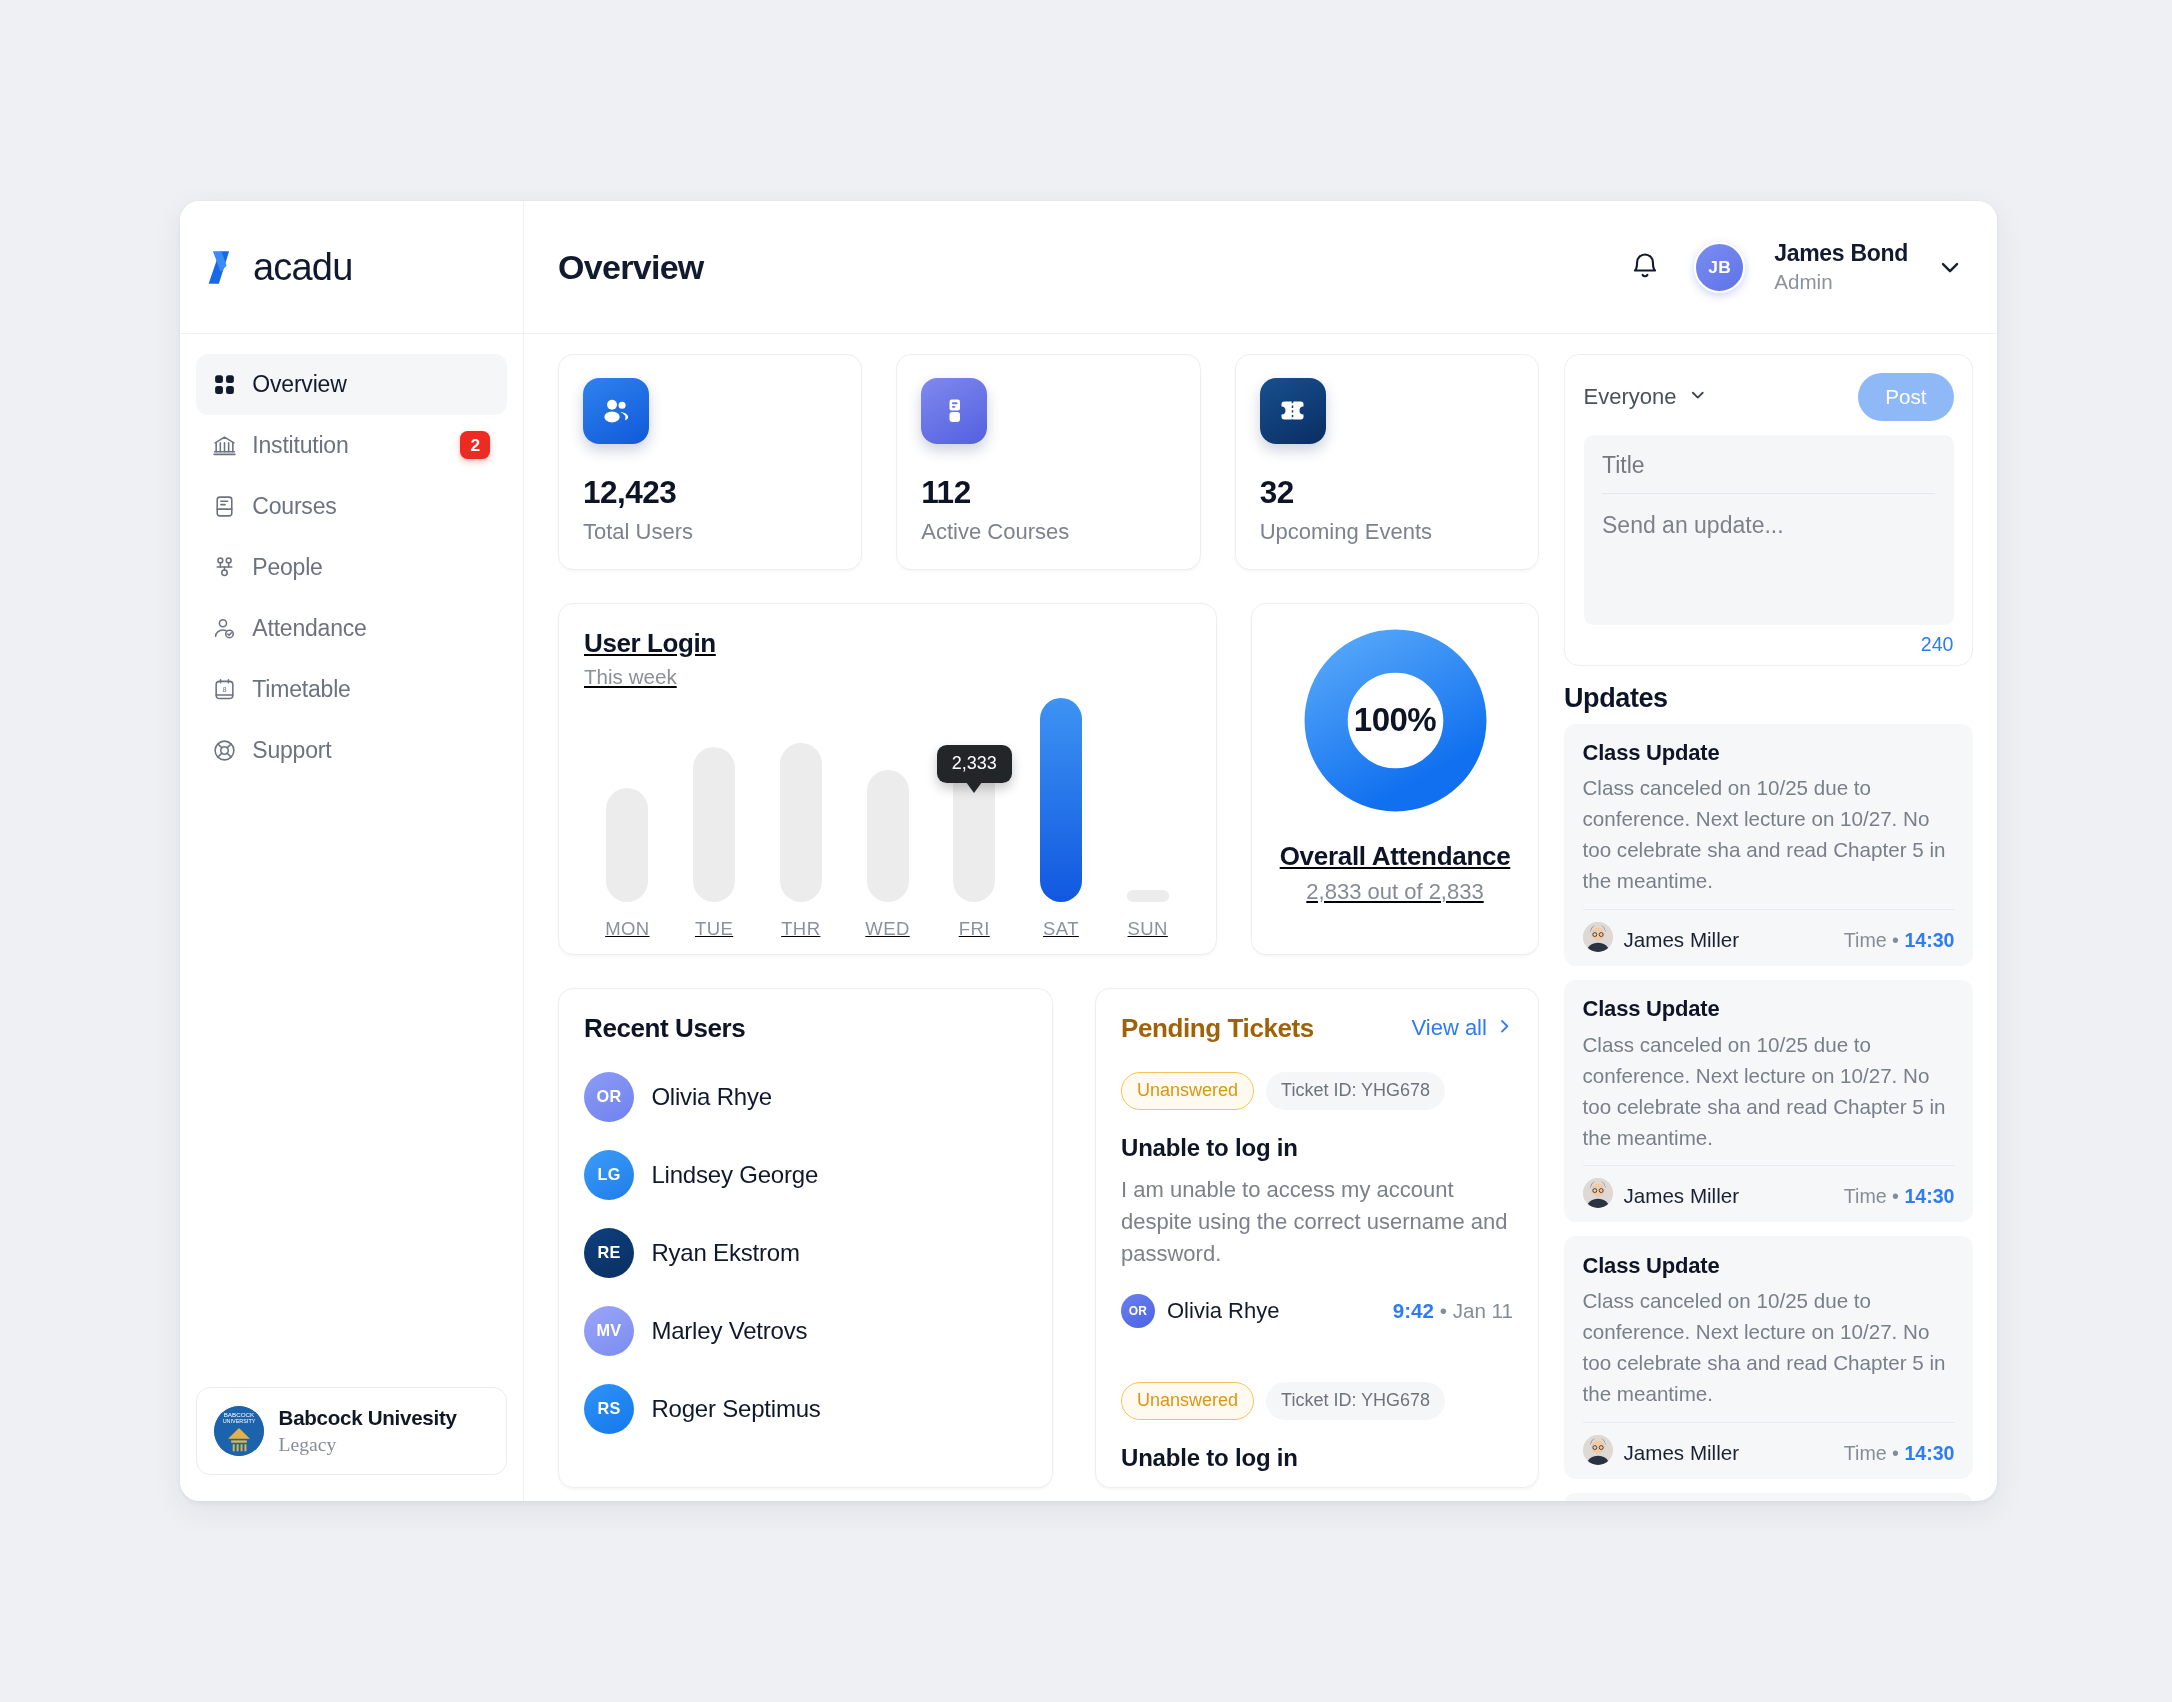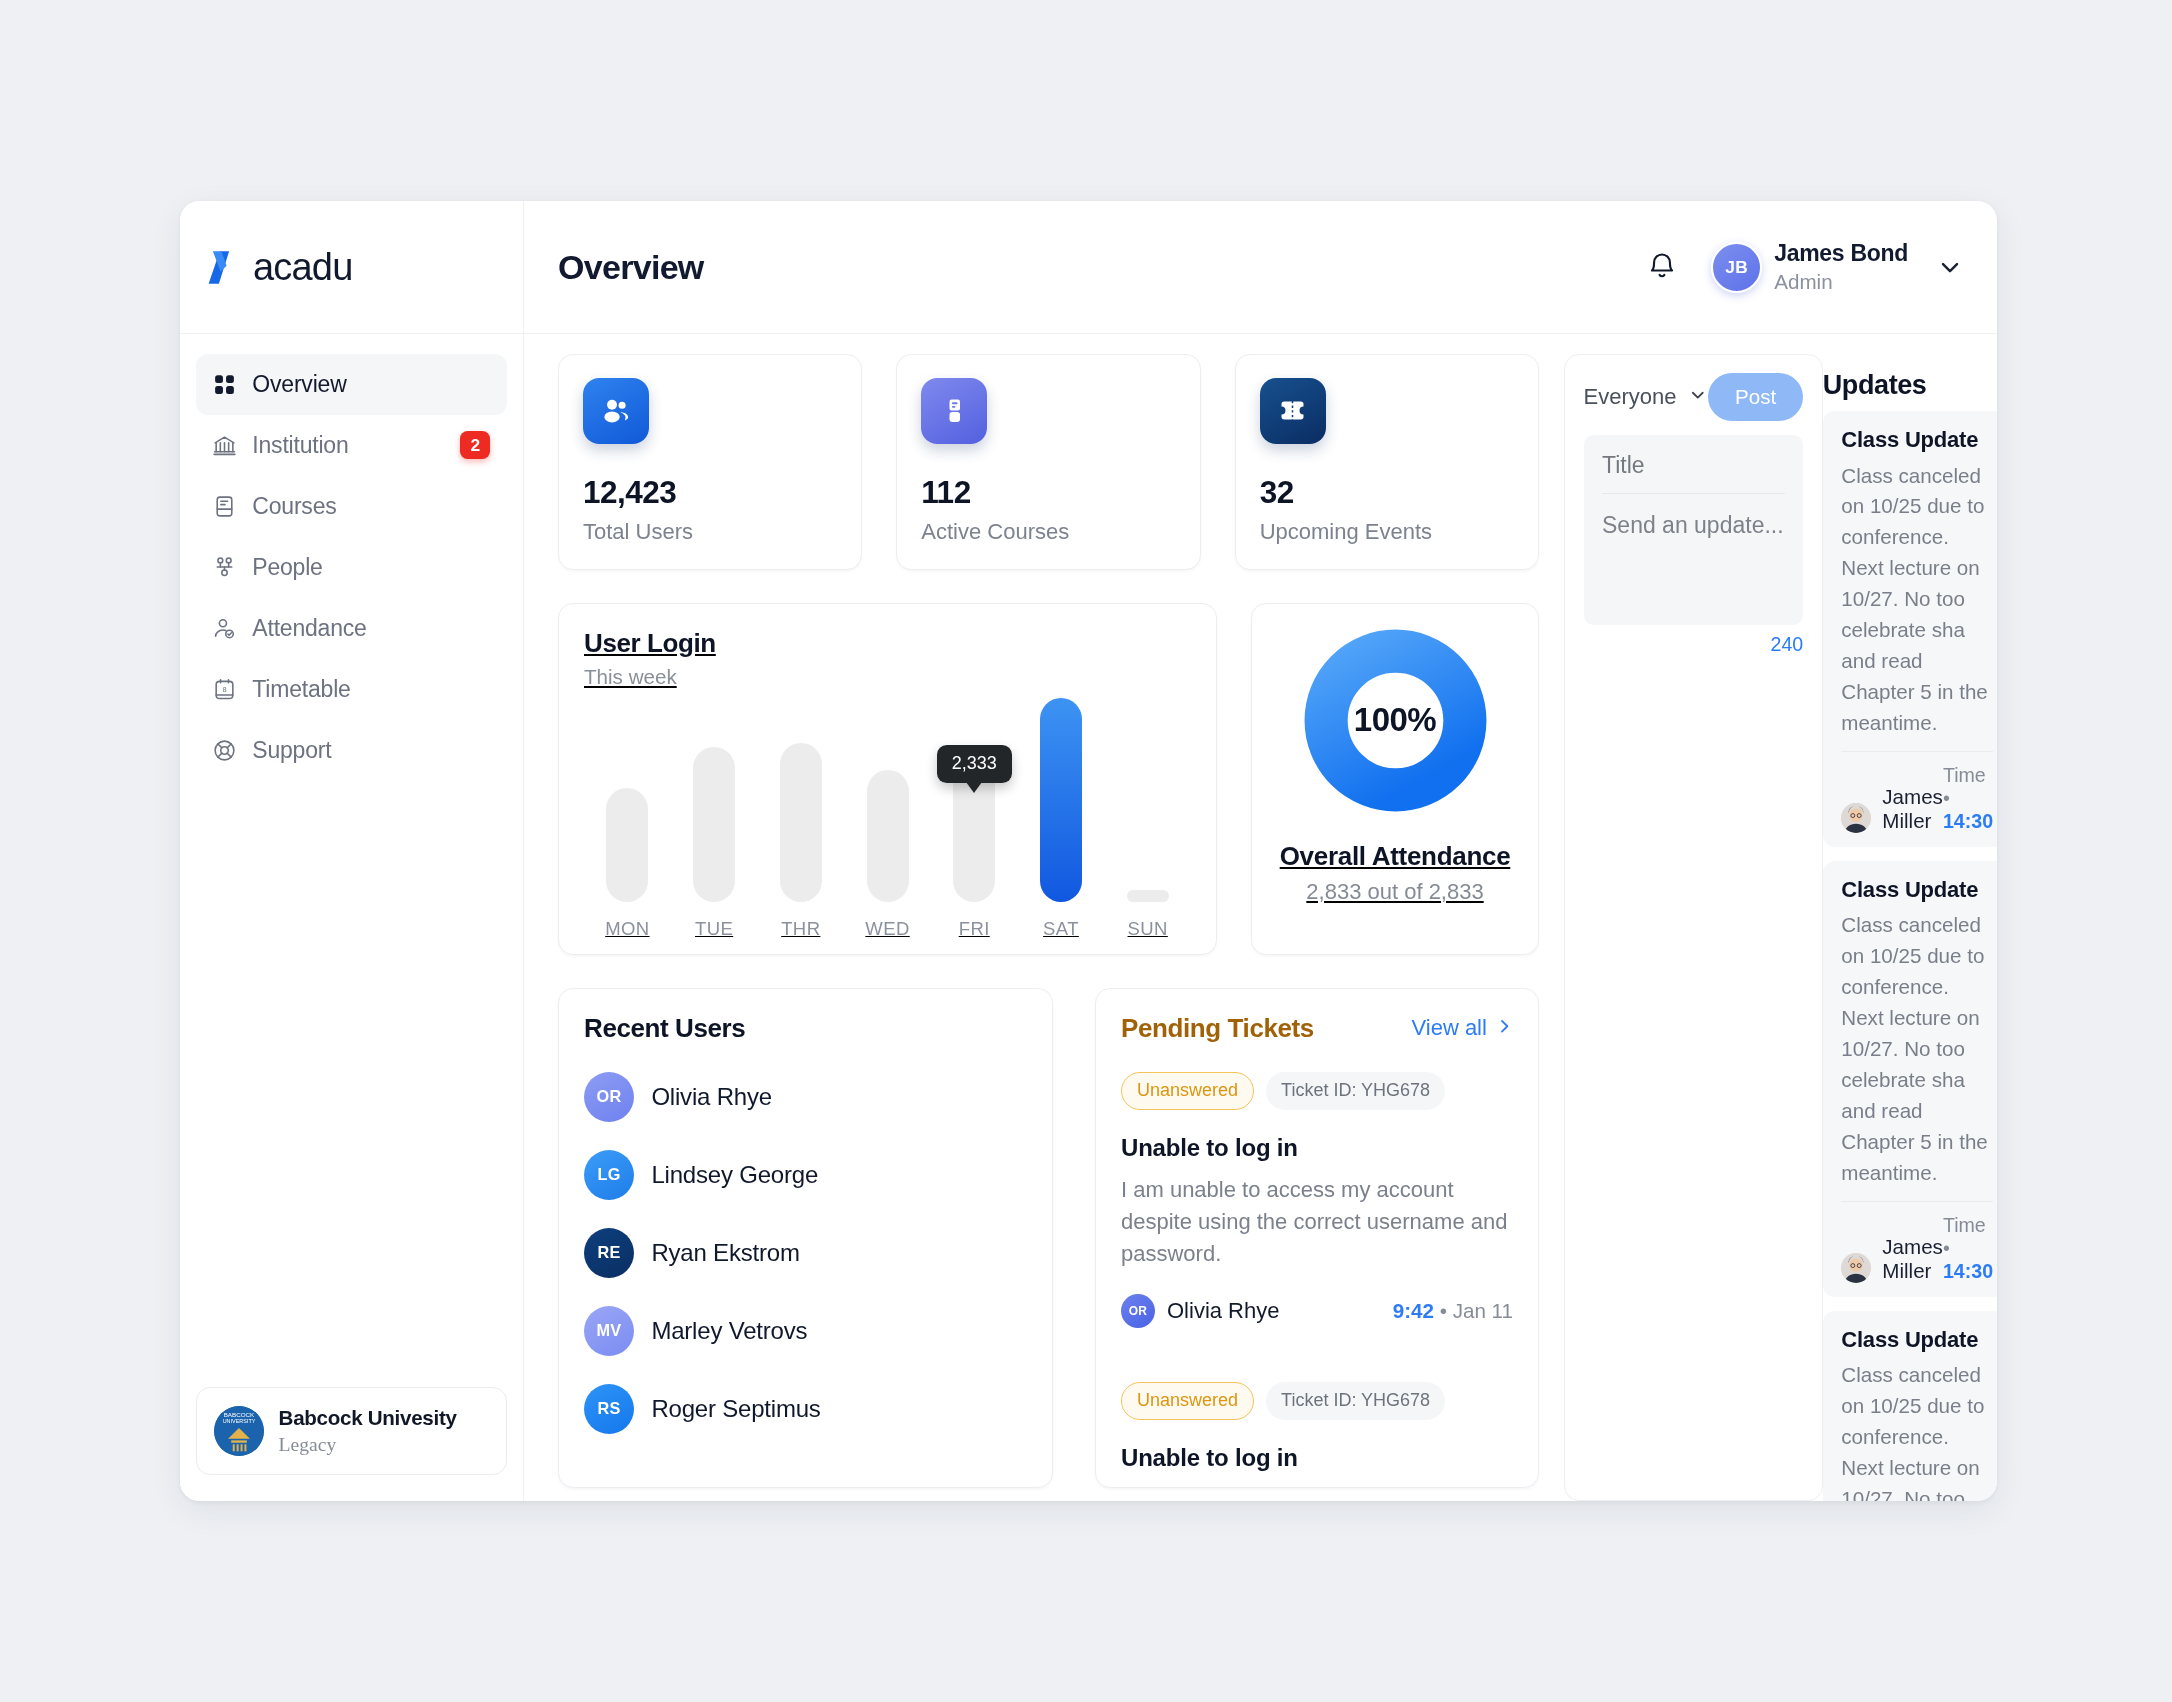--- a/index.html
+++ b/index.html
@@ -110,35 +110,35 @@
   .avatar-jb {
     width: 51px; height: 51px; border-radius: 50%;
     background: linear-gradient(145deg,#7b8ef0,#5f72e8);
     color: #fff; font-size: 17.4px; font-weight: 600;
     display: flex; align-items: center; justify-content: center;
     margin-left: 30px;
     border: 2.7px solid #fff;
     box-shadow: 0 2.7px 8.7px rgba(90,110,220,.3);
     letter-spacing: 0.3px;
   }
-  .user-meta { margin-left: 12px; }
+  .user-meta { margin-left: 29px; }
   .user-name { font-size: 23px; font-weight: 700; color: #111a2e; letter-spacing:-0.3px; }
   .user-role { font-size: 20.6px; color: #8b919d; margin-top: 2.2px; }
   .chev-btn { margin-left: 28px; cursor: pointer; display:flex; }
 
   
   .content {
     flex: 1 1 auto;
     display: flex;
     padding: 19.6px 0 0 0;
     min-height: 0;
     overflow: hidden;
   }
   .col-left { flex: 1 1 auto; padding: 0 13px 0 34px; min-width: 0; }
-  .col-right { width: 445px; flex: 0 0 445px; padding: 0 24px 0 12px; display:flex; flex-direction:row; min-height:0; }
+  .col-right { width: 445px; flex: 0 0 445px; padding: 0 24px 0 12px; display:flex; flex-direction:column; min-height:0; }
 
   .card {
     background: #fff;
     border: 1.1px solid #eceef2;
     border-radius: 15px;
     box-shadow: 0 1.1px 2.7px rgba(20,30,55,.03);
   }
 
   
   .stats-row { display: flex; gap: 34px; }

